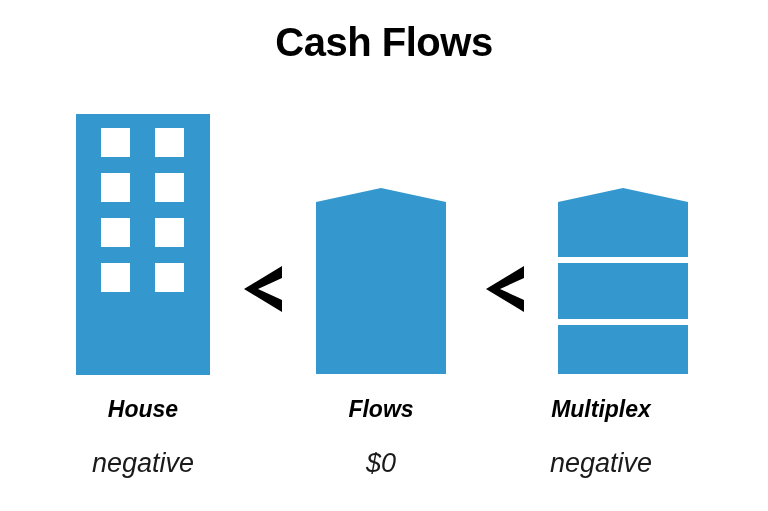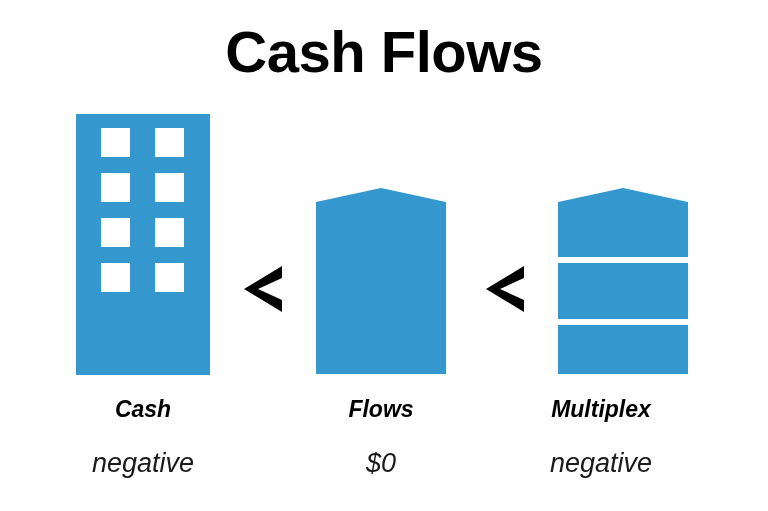--- a/index.html
+++ b/index.html
@@ -20,21 +20,21 @@
   }
 
   
   .title {
     position: absolute;
     left: 0;
     top: 20px;
     width: 768px;
     text-align: center;
     font-family: "Liberation Sans", sans-serif;
-    font-size: 58px;
+    font-size: 40px;
     font-weight: 700;
     letter-spacing: -0.5px;
     color: #000000;
     line-height: 1.1;
     white-space: nowrap;
   }
 
   
   .condo-group {
     position: absolute;
@@ -151,21 +151,21 @@
   </div>
 
   <div class="multiplex-group">
     <svg class="house-svg" width="130" height="186" viewBox="0 0 130 186" xmlns="http://www.w3.org/2000/svg">
       <polygon points="65,0 130,14 130,69 0,69 0,14" fill="#3498ce"></polygon>
       <rect x="0" y="75" width="130" height="56" fill="#3498ce"></rect>
       <rect x="0" y="137" width="130" height="49" fill="#3498ce"></rect>
     </svg>
   </div>
 
-  <div class="label-name col-condo">Cash</div>
+  <div class="label-name col-condo">House</div>
   <div class="label-value col-condo">negative</div>
 
   <div class="label-name col-house">Flows</div>
   <div class="label-value col-house">$0</div>
 
   <div class="label-name col-multi">Multiplex</div>
   <div class="label-value col-multi">negative</div>
 
 </div>
 

